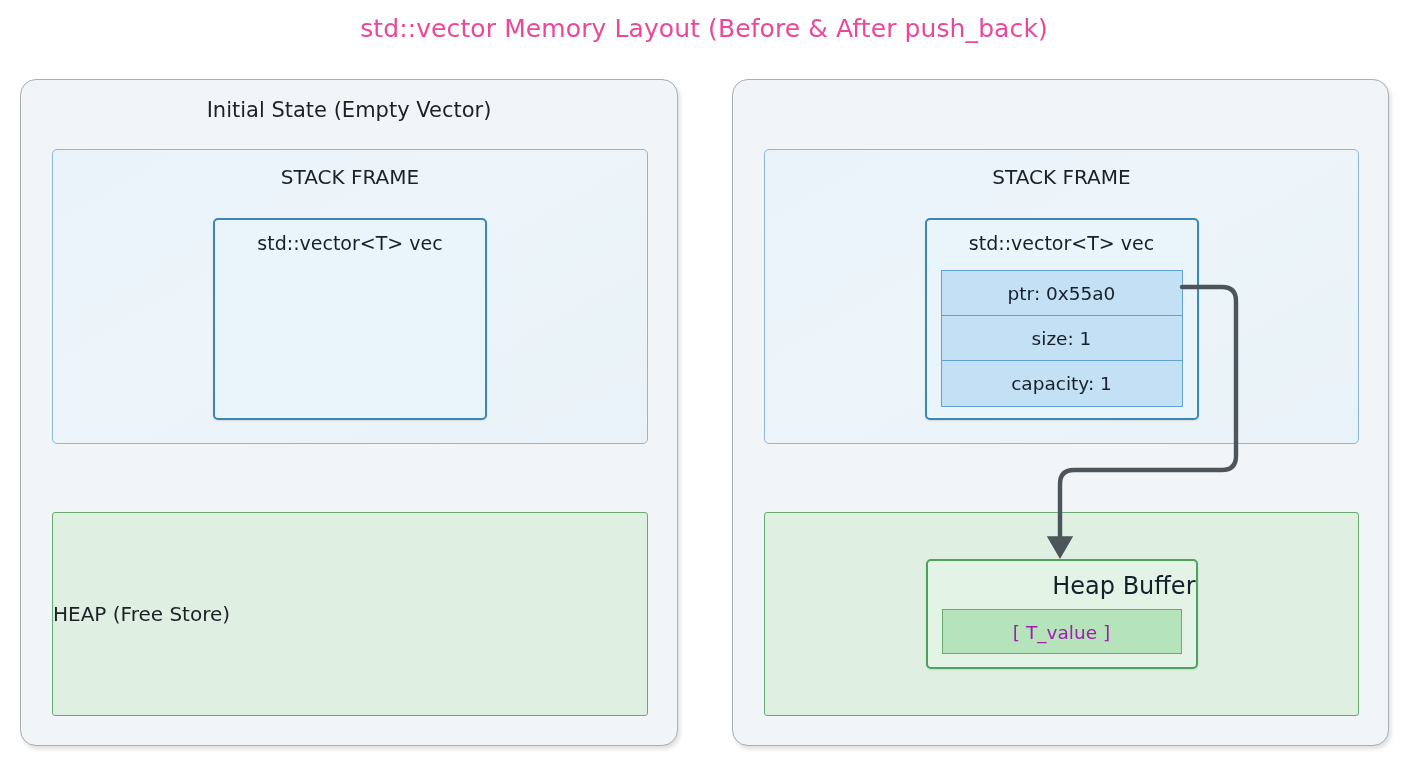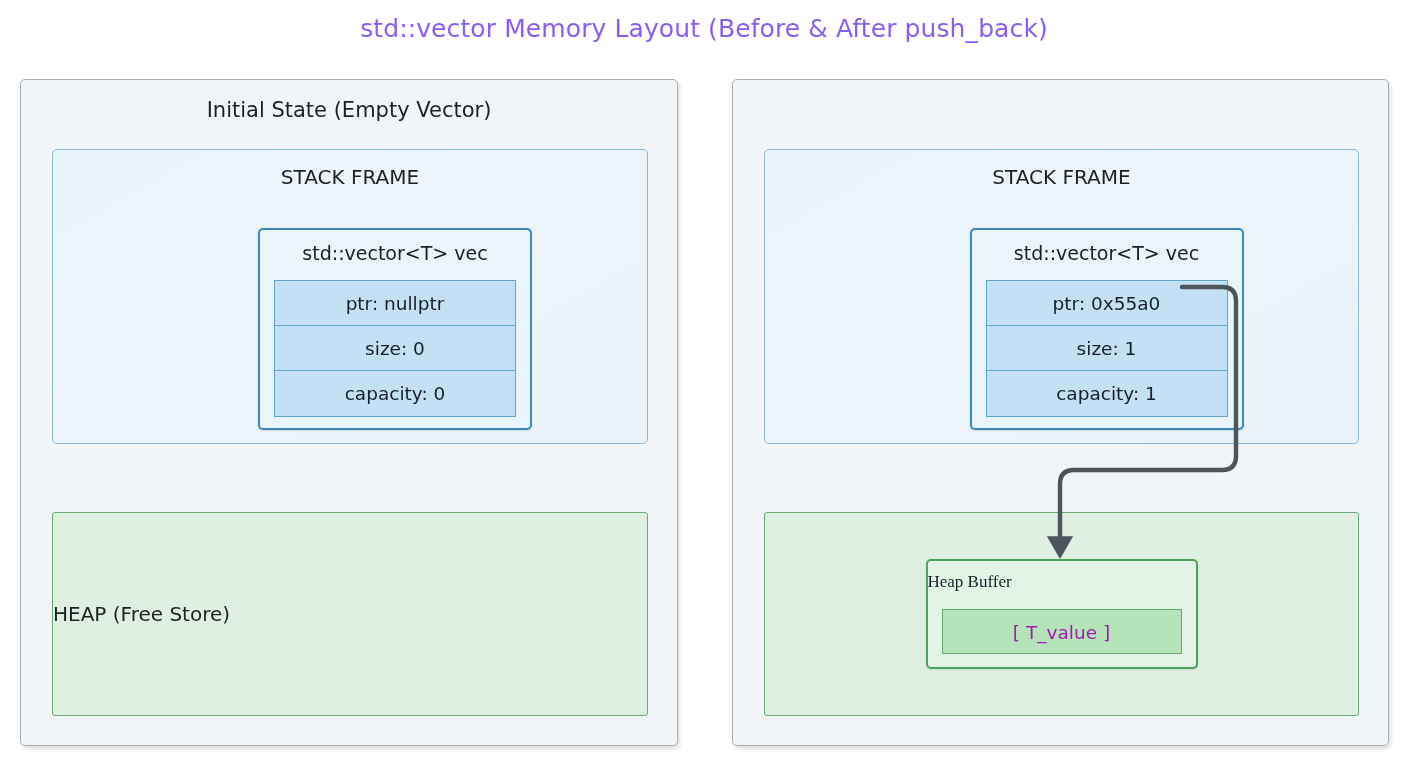--- a/index.html
+++ b/index.html
@@ -17,32 +17,32 @@
   }
 
   
   .diagram-title {
     position: absolute;
     left: 0; top: 14px;
     width: 1408px;
     text-align: center;
     font-size: 25px;
     font-weight: 400;
-    color: #8b5cf6;
+    color: #ec4899;
     letter-spacing: 0.1px;
   }
 
   
   .panel {
     position: absolute;
     top: 79px;
     height: 667px;
     background: #f1f5f7;
     border: 1.6px solid #a8aeb3;
-    border-radius: 5px;
+    border-radius: 16px;
     box-shadow: 2px 3px 4px rgba(0,0,0,0.13);
     box-sizing: border-box;
   }
   #panel-left  { left: 20px;  width: 658px; }
   #panel-right { left: 732px; width: 657px; }
 
   .panel-title {
     position: absolute;
     left: 0; right: 0;
     top: 18px;
@@ -71,29 +71,28 @@
     text-align: center;
     font-size: 20px;
     color: #1d2125;
   }
 
   
   .vec-box {
     position: absolute;
     left: 50%;
     transform: translateX(-50%);
-    top: 78px;
+    top: 68px;
     width: 274px;
     height: 202px;
     background: #eaf4fb;
     border: 2.6px solid #3a87b8;
     border-radius: 5px;
     box-sizing: border-box;
     box-shadow: 0 1px 2px rgba(0,0,0,0.10);
-    margin-left: 45px;
   }
   .vec-title {
     position: absolute;
     left: 0; right: 0; top: 12px;
     text-align: center;
     font-size: 19px;
     color: #16202a;
   }
   .vec-fields {
     position: absolute;
@@ -145,24 +144,23 @@
     height: 110px;
     background: #e3f3e6;
     border: 2.8px solid #4da35c;
     border-radius: 5px;
     box-sizing: border-box;
     box-shadow: 0 1px 2px rgba(0,0,0,0.10);
   }
   .heap-buffer-title {
     position: absolute;
     left: 0; right: 0; top: 11px;
-    text-align: left;
-    font-size: 17px;
+    text-align: right;
+    font-size: 24px;
     color: #16202a;
-    font-family: Liberation Serif, serif;
   }
   .heap-slot {
     position: absolute;
     left: 14px; right: 14px;
     top: 48px;
     height: 45px;
     line-height: 45px;
     text-align: center;
     font-size: 18.5px;
     color: #a21caf;
@@ -185,25 +183,20 @@
 <div class="diagram-title">std::vector Memory Layout (Before &amp; After push_back)</div>
 
 <div class="panel" id="panel-left">
   <div class="panel-title">Initial State (Empty Vector)</div>
 
   <div class="stack-frame">
     <div class="stack-frame-title">STACK FRAME</div>
 
     <div class="vec-box">
       <div class="vec-title">std::vector&lt;T&gt; vec</div>
-      <div class="vec-fields">
-        <div class="vec-field">ptr: nullptr</div>
-        <div class="vec-field">size: 0</div>
-        <div class="vec-field">capacity: 0</div>
-      </div>
     </div>
   </div>
 
   <div class="heap-region">
     <div class="heap-label">HEAP (Free Store)</div>
   </div>
 </div>
 
 <div class="panel" id="panel-right">
 

